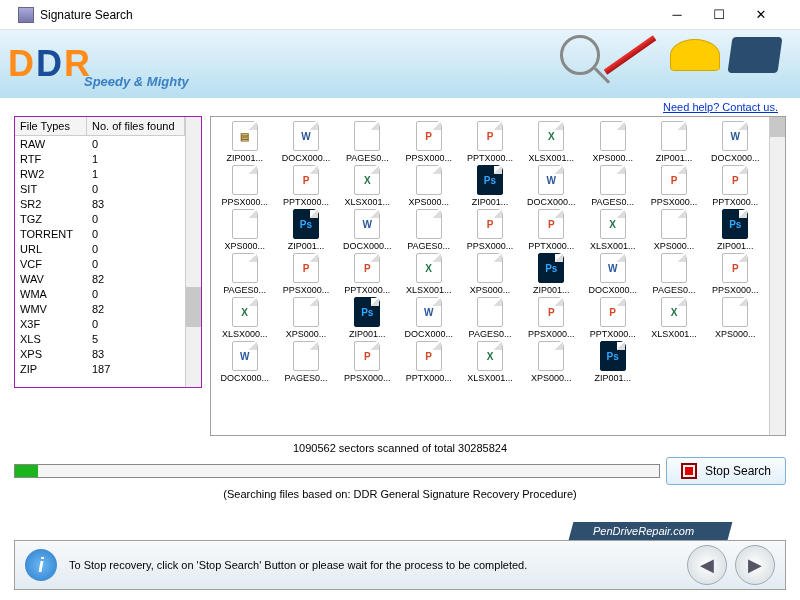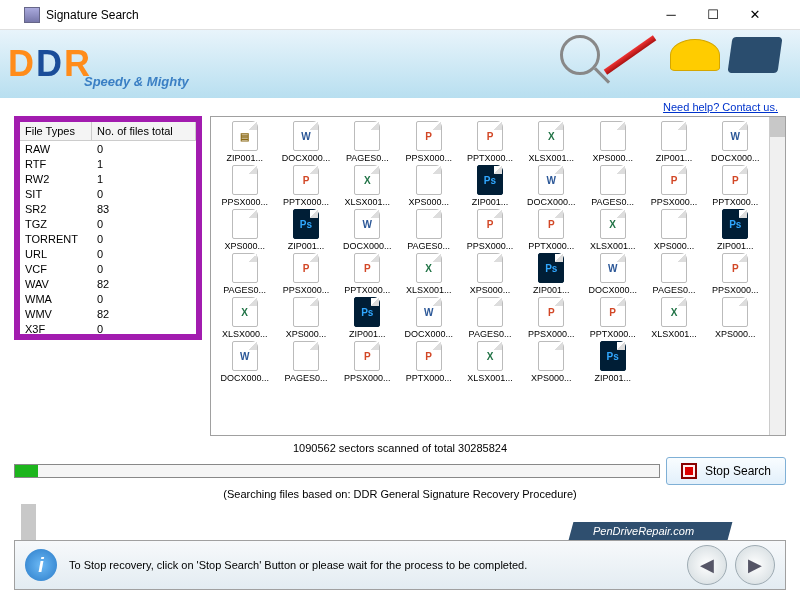--- a/index.html
+++ b/index.html
@@ -1,36 +1,36 @@
 <!DOCTYPE html>
 <html><head>
 <meta charset="utf-8">
 <style>
 * { box-sizing: border-box; margin: 0; padding: 0; font-family: Tahoma, Arial, sans-serif; }
 body { background: #fff; width: 800px; height: 600px; overflow: hidden; position: relative; }
-.titlebar { height: 30px; background: #fff; border-bottom: 1px solid #e0e0e0; display: flex; align-items: center; padding: 0 24px; }
+.titlebar { height: 30px; background: #fff; border-bottom: 1px solid #e0e0e0; display: flex; align-items: center; padding: 0 18px; }
 .titlebar-icon { width: 16px; height: 16px; background: linear-gradient(#aad, #77a); border: 1px solid #668; margin-right: 6px; }
 .titlebar-text { font-size: 12px; flex: 1; }
 .win-btn { width: 42px; height: 30px; display: flex; align-items: center; justify-content: center; font-size: 13px; cursor: pointer; }
 .banner { height: 68px; background: linear-gradient(#e8f4fb, #b8dff0); display: flex; align-items: center; position: relative; overflow: hidden; }
 .banner-logo { font-size: 36px; font-weight: bold; margin-left: 8px; letter-spacing: 2px; }
 .banner-logo .o { color: #ff8c1a; }
 .banner-logo .b { color: #1a4d99; }
 .banner-sub { font-size: 18px; color: #555; margin-left: 8px; font-style: italic; }
 .banner-tag { position: absolute; left: 84px; top: 44px; font-style: italic; color: #3a7fc4; font-size: 13px; font-weight: bold; }
 .banner-art { position: absolute; right: 20px; top: 5px; display: flex; gap: 10px; align-items: center; }
 .art-mag { width: 40px; height: 40px; border: 3px solid #888; border-radius: 50%; position: relative; }
 .art-mag::after { content:''; position:absolute; width:20px; height:3px; background:#888; bottom:-5px; right:-15px; transform:rotate(45deg); }
 .art-helmet { width: 50px; height: 32px; background: #ffcc00; border-radius: 50% 50% 10% 10%; border:1px solid #d4a600; }
 .art-book { width: 50px; height: 36px; background: #2a4d6e; border-radius: 4px; transform: skewX(-8deg); }
 .art-screw { width: 60px; height: 6px; background: linear-gradient(#e33, #a11); transform: rotate(-35deg); margin-left:-10px; }
 .help-link { text-align: right; padding: 3px 22px; font-size: 11px; }
 .help-link a { color: #0033cc; text-decoration: underline; }
 .main { display: flex; padding: 0 14px; gap: 8px; }
-.left-panel { width: 188px; border: 6px solid #a21caf; height: 224px; position: relative; display: flex; flex-direction: column; }
+.left-panel { width: 188px; border: 1px solid #a21caf; height: 272px; position: relative; display: flex; }
 .left-table { flex: 1; overflow: hidden; background: #fff; }
 .lt-head { display: flex; background: #f4f4f4; border-bottom: 1px solid #ccc; font-size: 11px; }
 .lt-head > div { padding: 3px 5px; border-right: 1px solid #ccc; }
 .lt-rows { font-size: 11px; }
 .lt-row { display: flex; }
 .lt-row > div { padding: 1.5px 5px; }
 .col-ft { width: 72px; }
 .col-ct { flex: 1; }
 .left-sb { width: 16px; background: #f0f0f0; border-left: 1px solid #ccc; position: relative; }
 .left-sb-thumb { position: absolute; width: 100%; height: 40px; background: #c8c8c8; top: 170px; }
@@ -87,21 +87,21 @@
 
 <div class="help-link">
   <a href="#">Need help? Contact us.</a>
 </div>
 
 <div class="main">
   <div class="left-panel">
     <div class="left-table">
       <div class="lt-head">
         <div class="col-ft">File Types</div>
-        <div class="col-ct">No. of files total</div>
+        <div class="col-ct">No. of files found</div>
       </div>
       <div class="lt-rows" id="lt-rows">
           <div class="lt-row">
             <div class="col-ft">RAW</div>
             <div class="col-ct">0</div>
           </div>
           <div class="lt-row">
             <div class="col-ft">RTF</div>
             <div class="col-ct">1</div>
           </div>

